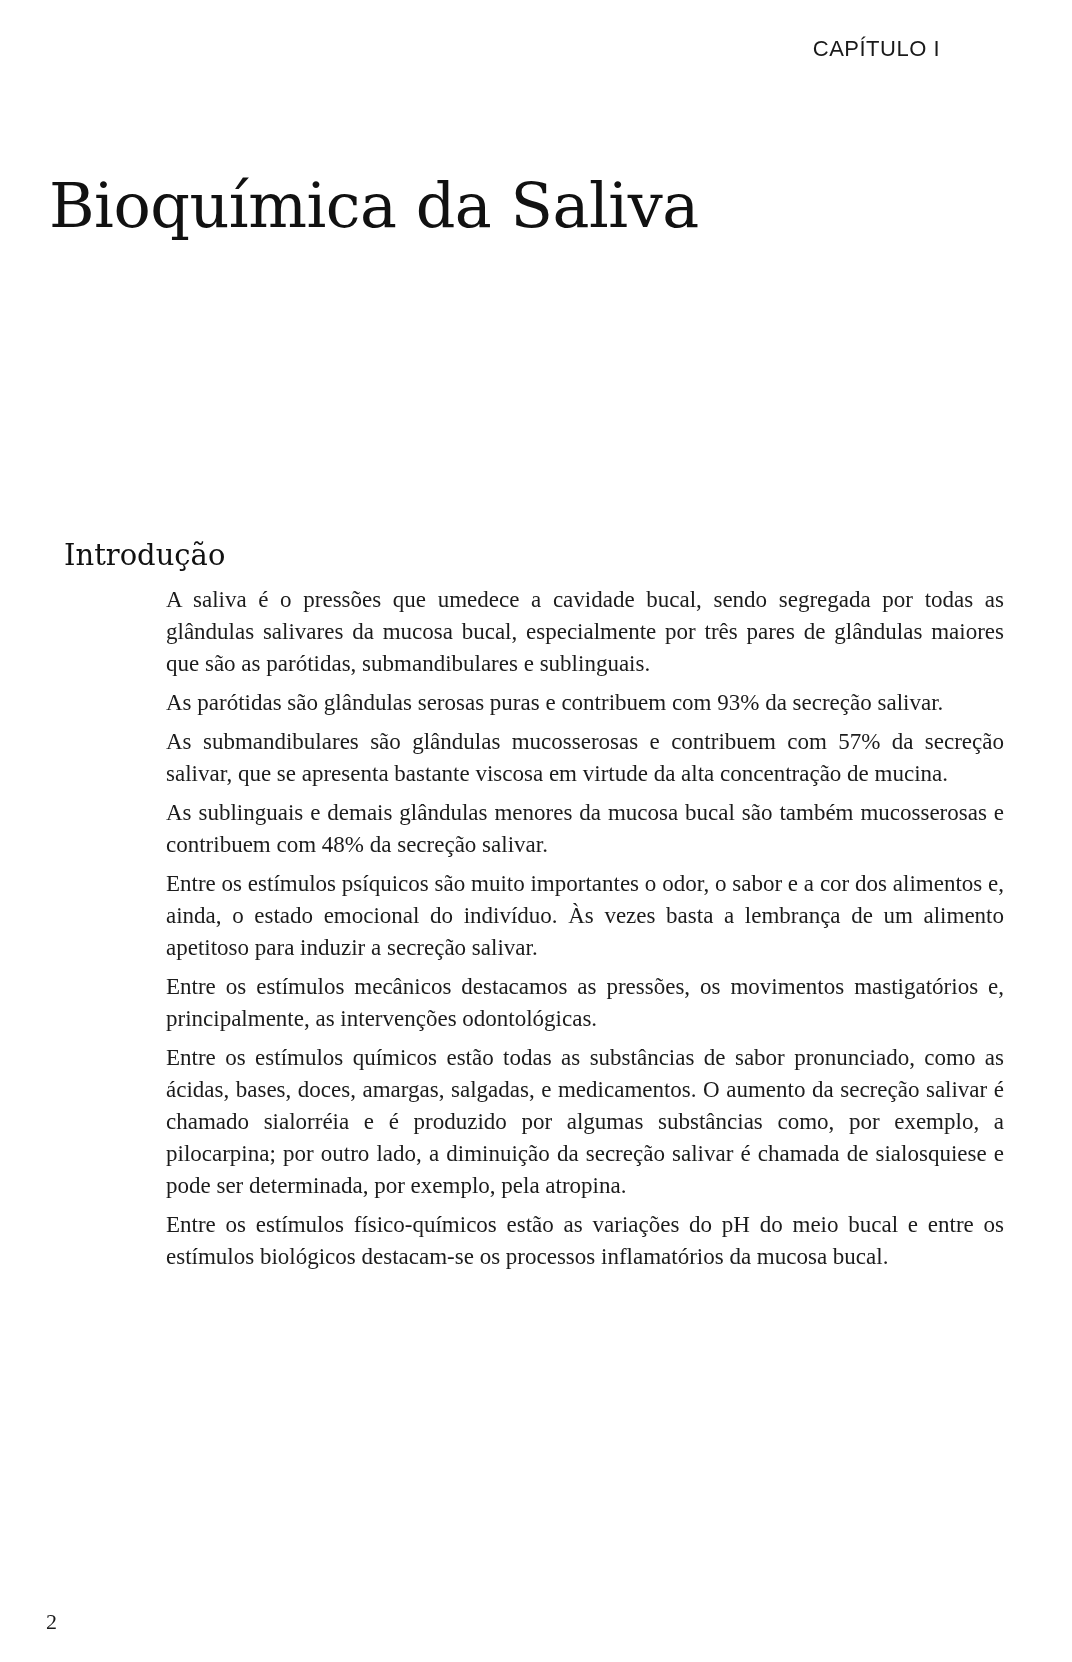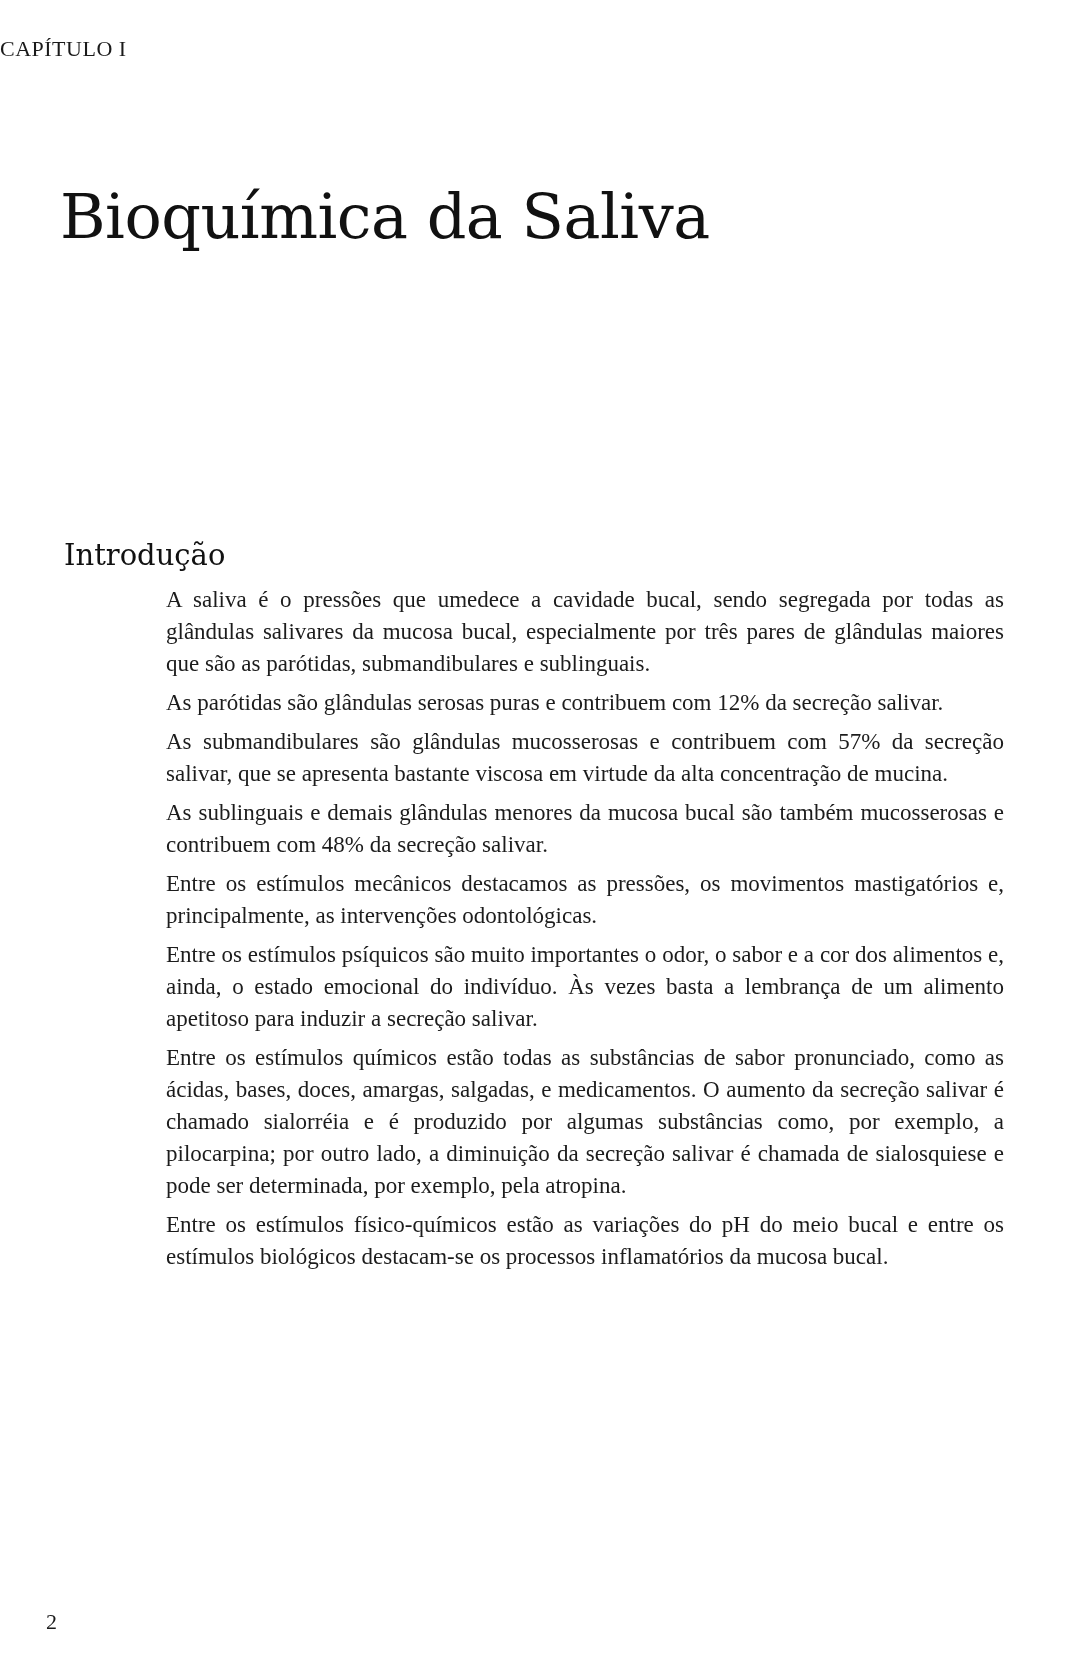--- a/index.html
+++ b/index.html
@@ -1,23 +1,23 @@
 <!DOCTYPE html>
 <html><head>
   <meta charset="utf-8">
   <style>
     html, body { margin: 0; padding: 0; background: #ffffff; }
     body { width: 1072px; height: 1662px; position: relative; overflow: hidden; color: #1a1a1a; }
     .chapter-label {
       position: absolute; left: 0; width: 940px; top: 36px;
-      text-align: left; font-family: Liberation Serif, serif;
+      text-align: right; font-family: Liberation Sans, sans-serif;
       font-size: 22px; letter-spacing: 0.5px; color: #1a1a1a;
     }
     .page-title {
-      position: absolute; left: 48px; top: 168px; margin: 12px;
+      position: absolute; left: 48px; top: 168px; margin: 1px;
       font-family: "DejaVu Serif", serif; font-weight: normal;
       font-size: 62px; color: #111; letter-spacing: -0.5px;
     }
     .section-heading {
       position: absolute; left: 48px; top: 522px; margin: 16px;
       font-family: "DejaVu Serif", serif; font-weight: normal;
       font-size: 29px; color: #111;
     }
     .body-text {
       position: absolute; left: 166px; top: 584px; width: 838px;
@@ -37,22 +37,22 @@
 <body>
 
 <div class="chapter-label">CAPÍTULO I</div>
 
 <h1 class="page-title">Bioquímica da Saliva</h1>
 
 <h2 class="section-heading">Introdução</h2>
 
 <div class="body-text">
   <p class="para">A saliva é o pressões que umedece a cavidade bucal, sendo segregada por todas as glândulas salivares da mucosa bucal, especialmente por três pares de glândulas maiores que são as parótidas, submandibulares e sublinguais.</p>
-  <p class="para">As parótidas são glândulas serosas puras e contribuem com 12% da secreção salivar.</p>
+  <p class="para">As parótidas são glândulas serosas puras e contribuem com 93% da secreção salivar.</p>
   <p class="para">As submandibulares são glândulas mucosserosas e contribuem com 57% da secreção salivar, que se apresenta bastante viscosa em virtude da alta concentração de mucina.</p>
   <p class="para">As sublinguais e demais glândulas menores da mucosa bucal são também mucosserosas e contribuem com 48% da secreção salivar.</p>
+  <p class="para">Entre os estímulos psíquicos são muito importantes o odor, o sabor e a cor dos alimentos e, ainda, o estado emocional do indivíduo. Às vezes basta a lembrança de um alimento apetitoso para induzir a secreção salivar.</p>
   <p class="para">Entre os estímulos mecânicos destacamos as pressões, os movimentos mastigatórios e, principalmente, as intervenções odontológicas.</p>
-  <p class="para">Entre os estímulos psíquicos são muito importantes o odor, o sabor e a cor dos alimentos e, ainda, o estado emocional do indivíduo. Às vezes basta a lembrança de um alimento apetitoso para induzir a secreção salivar.</p>
   <p class="para">Entre os estímulos químicos estão todas as substâncias de sabor pronunciado, como as ácidas, bases, doces, amargas, salgadas, e medicamentos. O aumento da secreção salivar é chamado sialorréia e é produzido por algumas substâncias como, por exemplo, a pilocarpina; por outro lado, a diminuição da secreção salivar é chamada de sialosquiese e pode ser determinada, por exemplo, pela atropina.</p>
   <p class="para">Entre os estímulos físico-químicos estão as variações do pH do meio bucal e entre os estímulos biológicos destacam-se os processos inflamatórios da mucosa bucal.</p>
 </div>
 
 <div class="page-number">2</div>
 
 </body></html>

